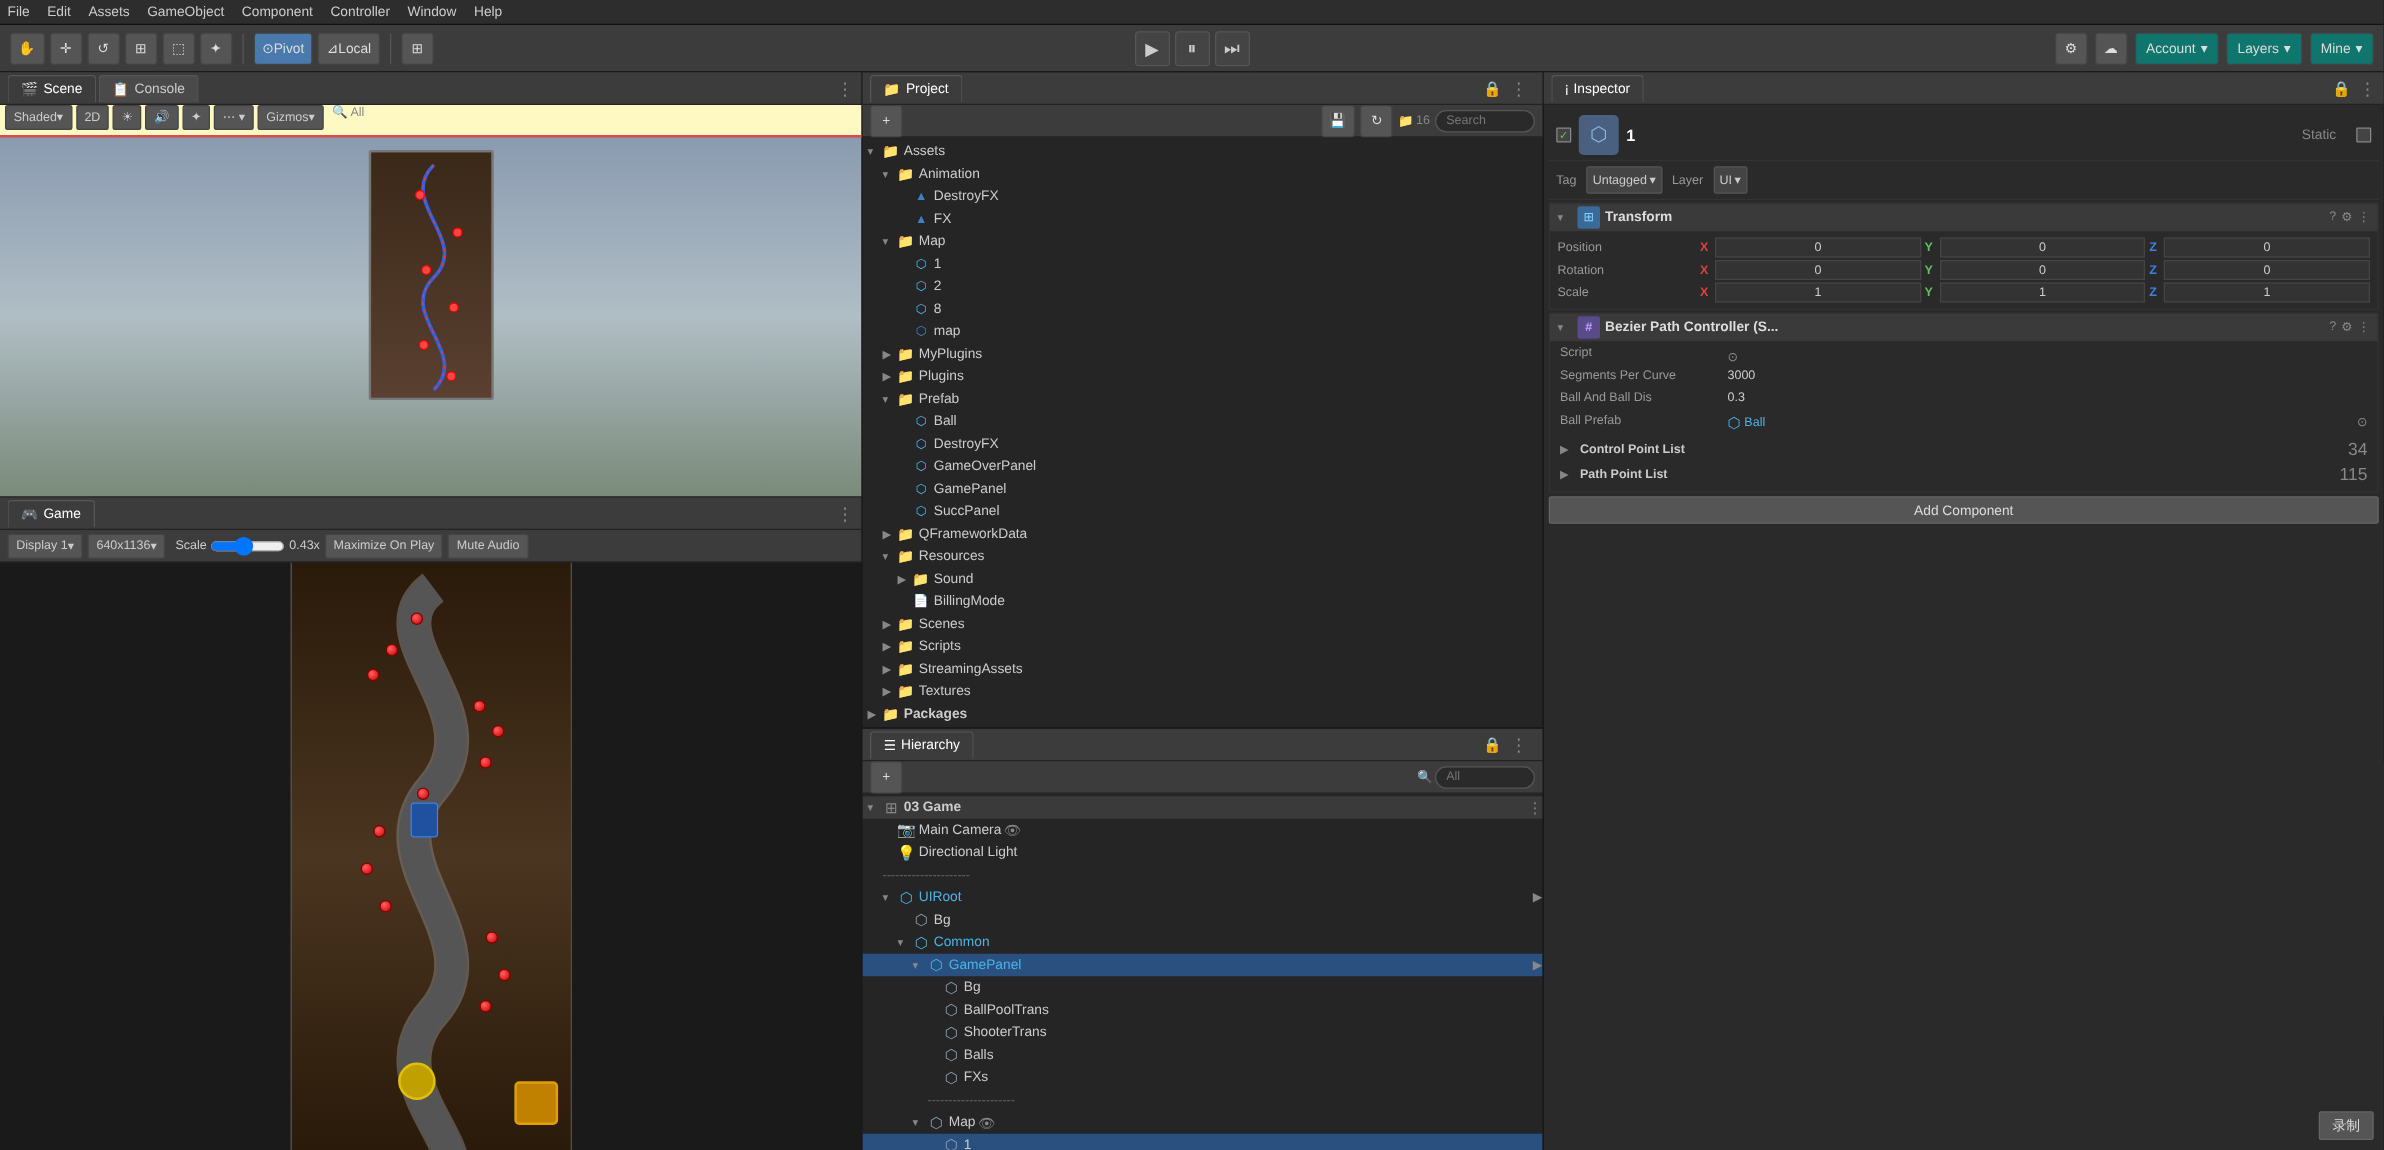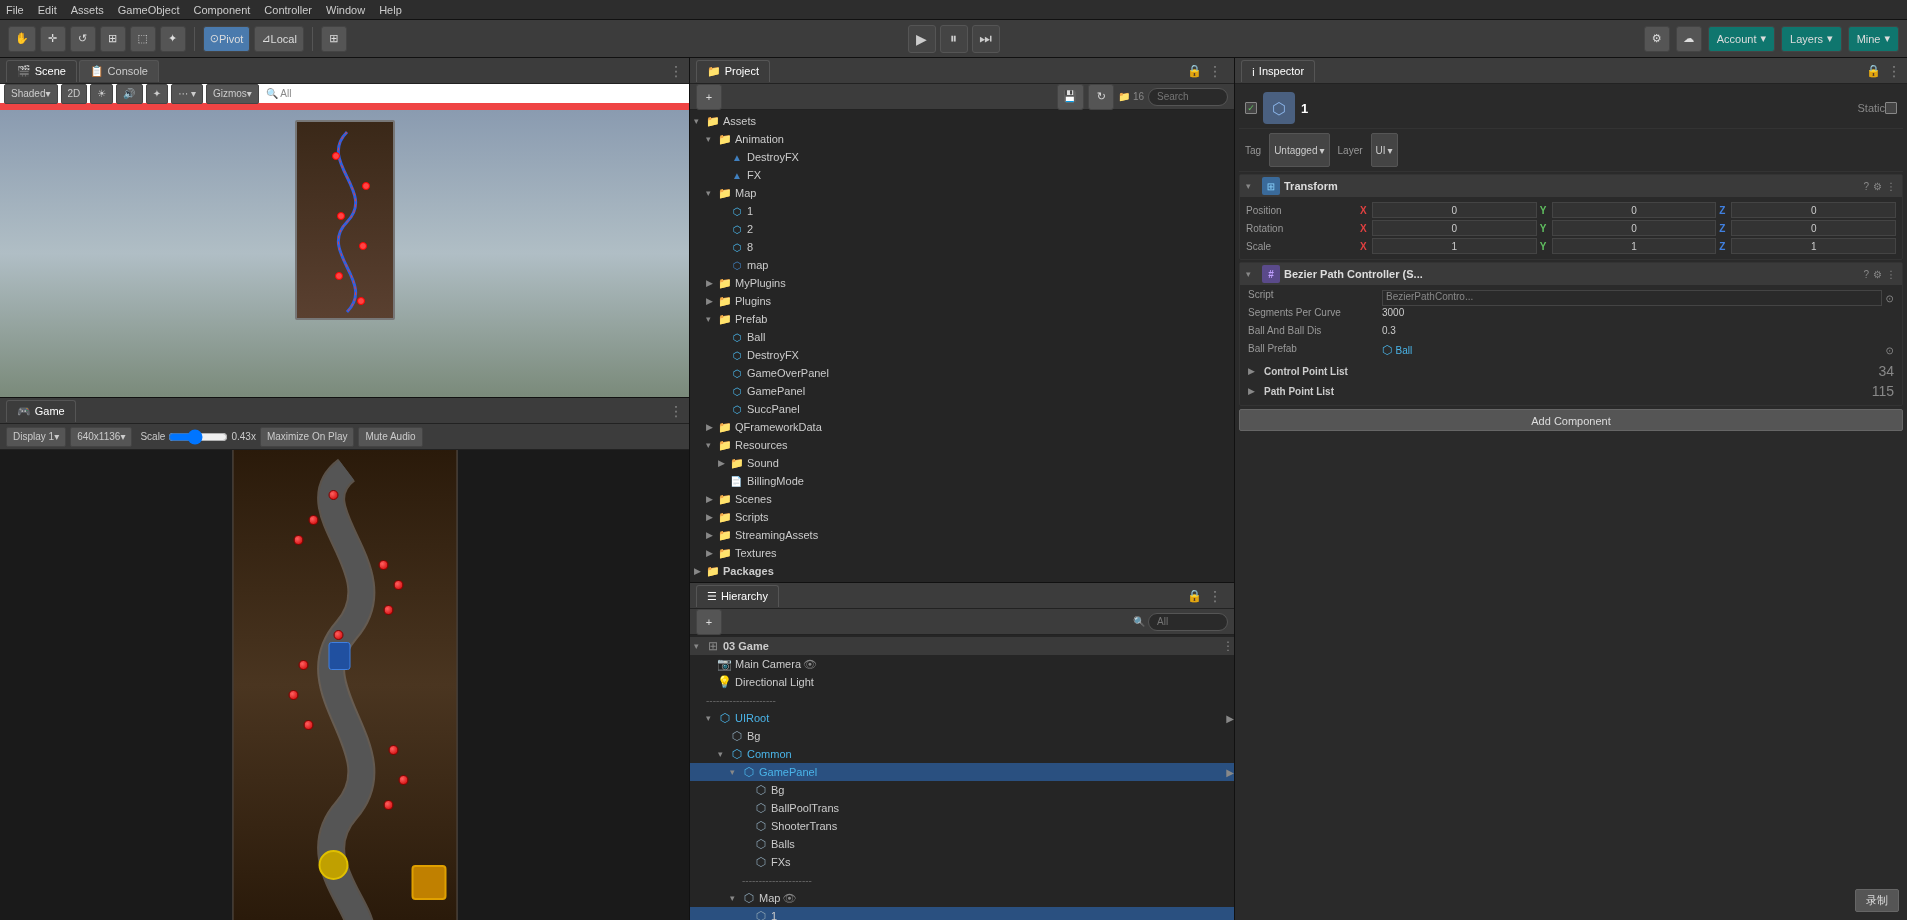--- a/index.html
+++ b/index.html
@@ -119,26 +119,26 @@
     }
     .panel-tab.active { background: #3c3c3c; color: #fff; }
     .panel-tab-more {
       margin-left: auto;
       color: #888;
       cursor: pointer;
       font-size: 14px;
     }
     .scene-toolbar {
       height: 26px;
-      background: #ffffff;
-      display: flex;
-      align-items: center;
+      background: #fef9c3;
+      display: flex;
+      align-items: flex-start;
       padding: 0 4px;
       gap: 3px;
-      border-bottom: 7px solid #ef4444;
+      border-bottom: 2px solid #ef4444;
     }
     .scene-toolbar-btn {
       height: 20px;
       padding: 0 6px;
       background: #555;
       border: 1px solid #444;
       border-radius: 2px;
       color: #ccc;
       font-size: 10px;
       cursor: pointer;
@@ -335,21 +335,21 @@
     .static-label { font-size: 11px; color: #888; margin-left: auto; }
     .tag-layer-row {
       display: flex;
       align-items: center;
       gap: 8px;
       padding: 4px 6px;
       border-bottom: 1px solid #333;
     }
     .label-sm { font-size: 10px; color: #999; }
     .dropdown-sm {
-      height: 34px;
+      height: 22px;
       background: #444;
       border: 1px solid #555;
       border-radius: 2px;
       color: #ccc;
       font-size: 10px;
       padding: 0 4px;
       cursor: pointer;
       display: flex;
       align-items: center;
       gap: 2px;
@@ -1002,21 +1002,21 @@
         <span class="lock-icon">🔒</span>
         <span class="dots-icon">⋮</span>
       </div>
     </div>
     <div class="inspector-content">
 
       <div class="inspector-title-row">
         <div class="game-obj-checkbox checked"></div>
         <div class="obj-icon">⬡</div>
         <span class="obj-name">1</span>
-        <div style="margin-left:auto; display:flex; align-items:center; gap:0;">
+        <div style="margin-left:auto; display:flex; align-items:center; gap:16px;">
           <span class="static-label">Static</span>
           <div class="game-obj-checkbox"></div>
         </div>
       </div>
 
       <div class="tag-layer-row">
         <span class="label-sm">Tag</span>
         <div class="dropdown-sm">
           <span>Untagged</span>
           <span>▾</span>
@@ -1106,23 +1106,20 @@
             <span>?</span>
             <span>⚙</span>
             <span>⋮</span>
           </div>
         </div>
         <div class="component-body">
 
           <div class="bezier-prop-row">
             <span class="bezier-label">Script</span>
             <div class="script-ref" style="flex:1;">
-              <div class="script-box">
-                <span>BezierPathContro...</span>
-              </div>
               <span style="color:#888;font-size:10px;cursor:pointer;">⊙</span>
             </div>
           </div>
 
           <div class="bezier-prop-row">
             <span class="bezier-label">Segments Per Curve</span>
             <span class="bezier-val">3000</span>
           </div>
 
           <div class="bezier-prop-row">

